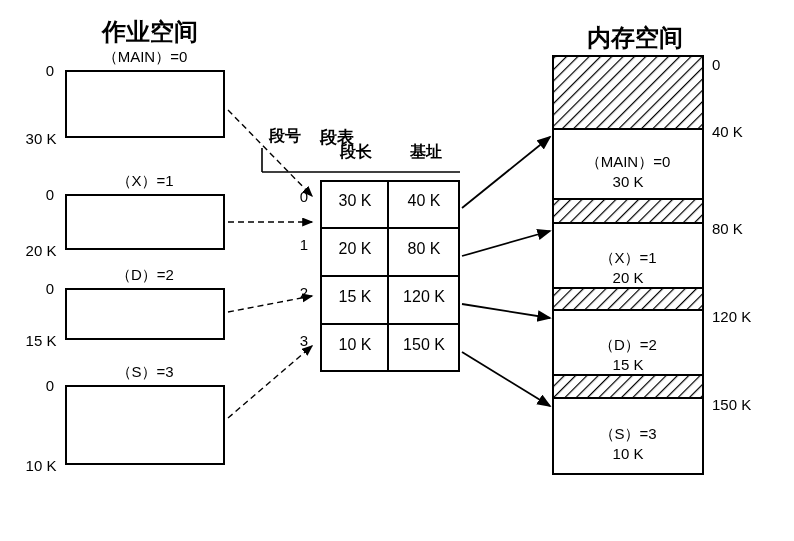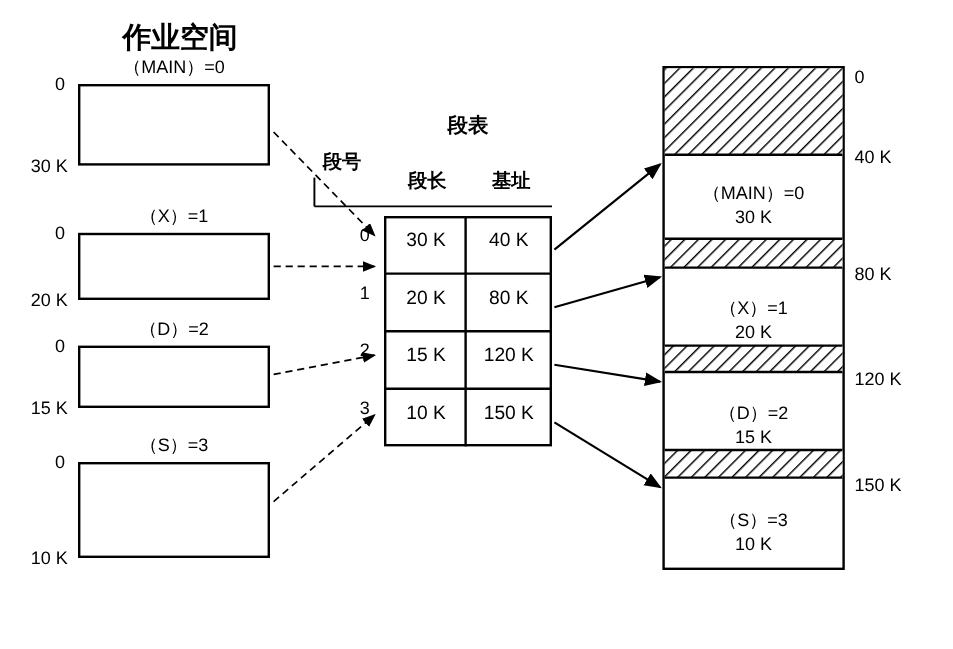--- a/index.html
+++ b/index.html
@@ -22,21 +22,21 @@
     line-height: 1.15;
   }
   .title {
     font-size: 24px;
     font-weight: bold;
     text-align: center;
   }
   .seg-title {
     font-size: 17px;
     font-weight: bold;
-    text-align: center;
+    margin-top: 33px;
   }
   .hdr {
     font-size: 16px;
     font-weight: bold;
     text-align: center;
   }
   .num {
     font-size: 15px;
     text-align: center;
   }
@@ -86,20 +86,21 @@
     font-weight: bold;
     letter-spacing: 1px;
   }
 </style>
 </head>
 <body>
 
 <div id="root">
 
   <div class="lbl title" style="left:60px; top:18px; width:180px;">作业空间</div>
+  <div class="lbl title" style="left:545px; top:24px; width:180px;">内存空间</div>
   <div class="lbl seg-title" style="left:320px; top:95px; width:140px;">段表</div>
 
   <div class="jobbox" style="left:65px; top:70px; width:160px; height:68px;"></div>
   <div class="lbl small" style="left:75px; top:48px; width:140px; font-size:15px;">（MAIN）=0</div>
   <div class="lbl num" style="left:40px; top:62px; width:20px;">0</div>
   <div class="lbl num" style="left:20px; top:130px; width:42px;">30 K</div>
 
   <div class="jobbox" style="left:65px; top:194px; width:160px; height:56px;"></div>
   <div class="lbl small" style="left:75px; top:172px; width:140px; font-size:15px;">（X）=1</div>
   <div class="lbl num" style="left:40px; top:186px; width:20px;">0</div>

